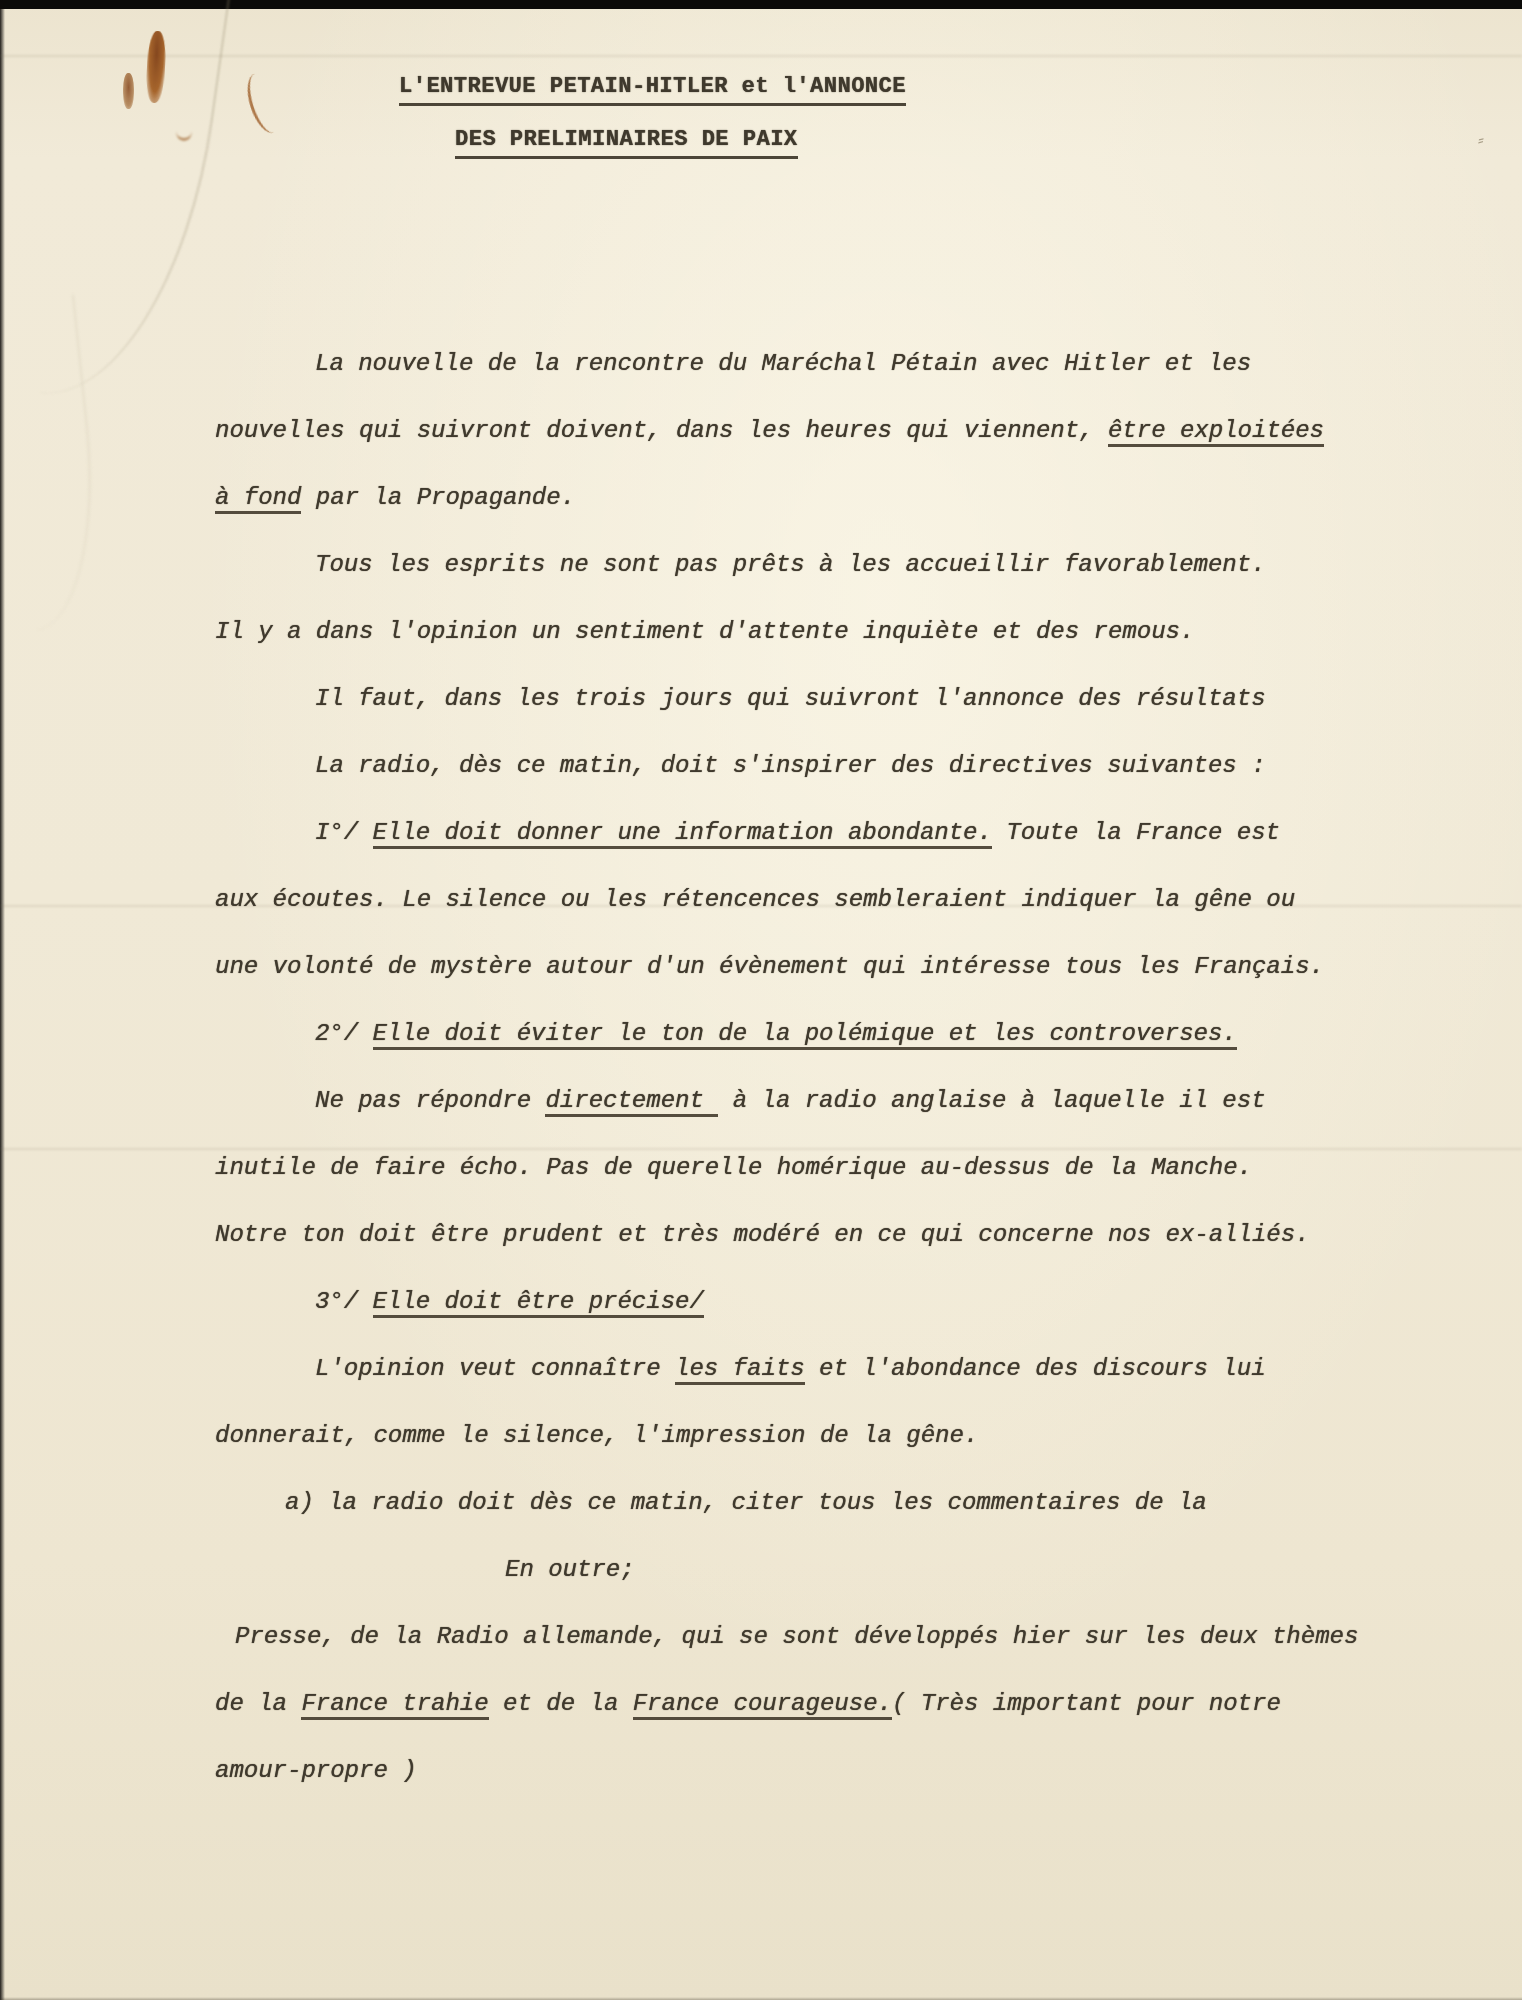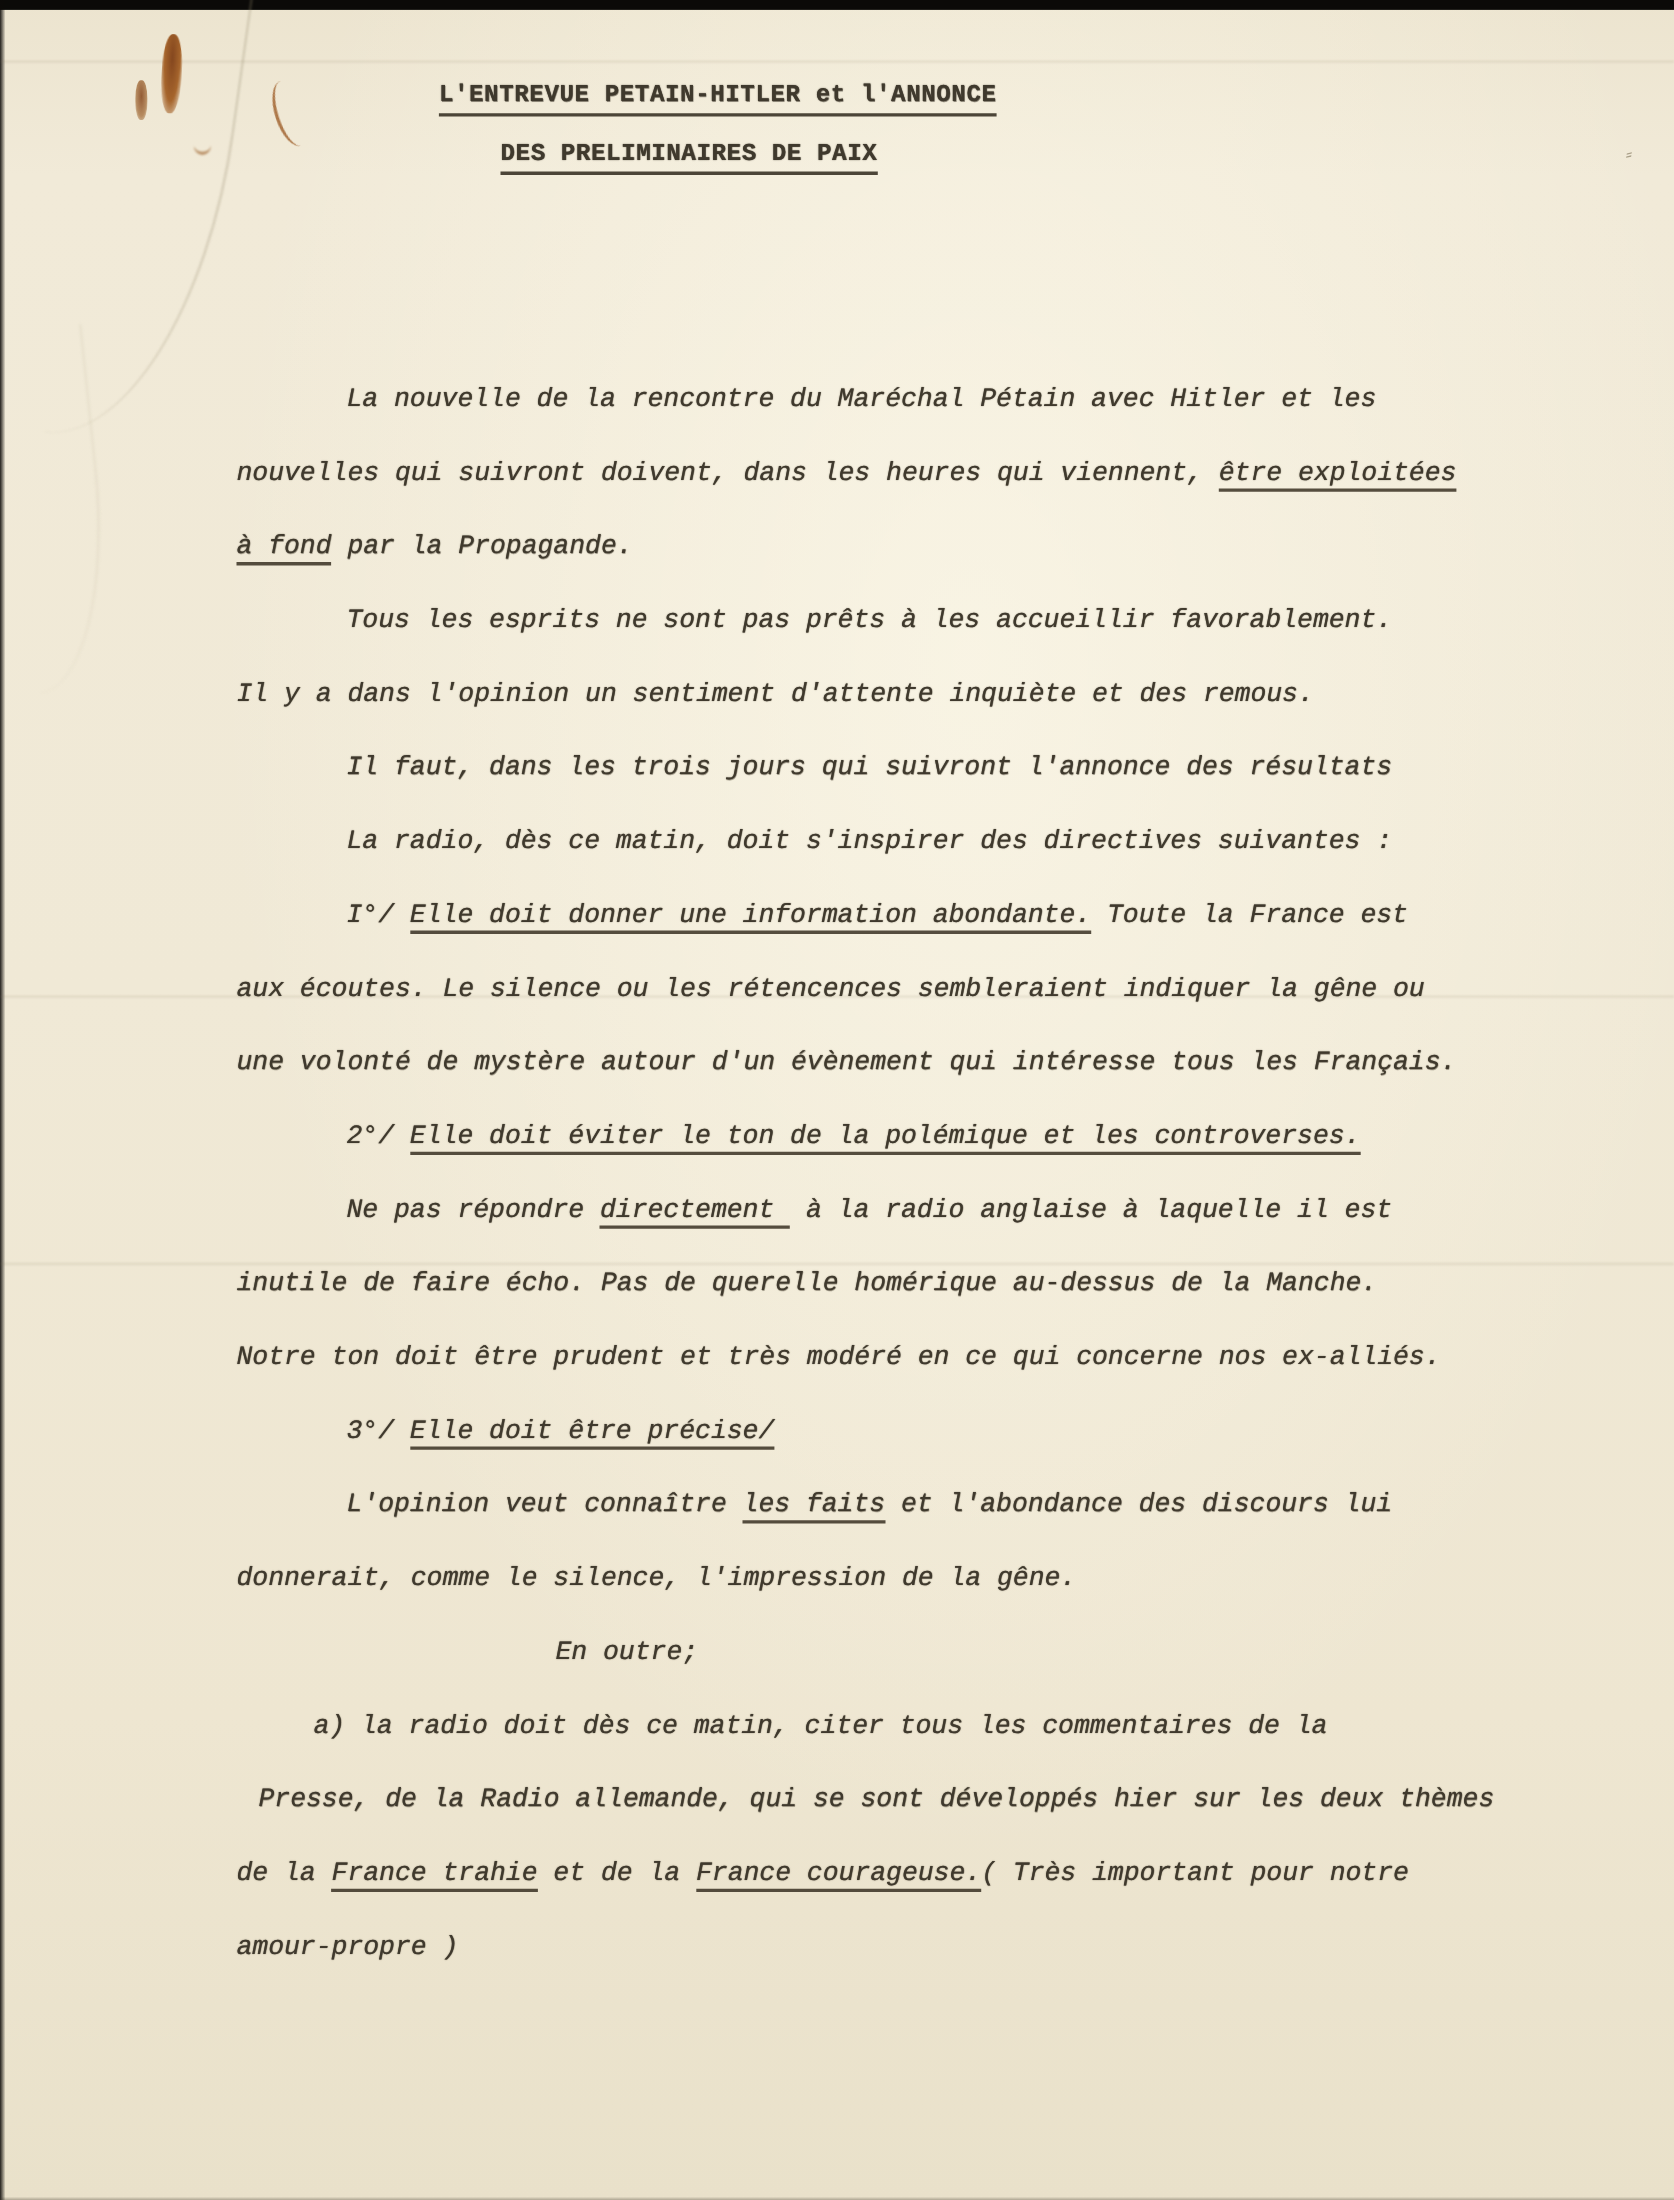--- a/index.html
+++ b/index.html
@@ -98,20 +98,20 @@
       <div class="line" style="padding-left: 100px;"><span>I°/ </span><span class="u">Elle doit donner une information abondante.</span><span> Toute la France est</span></div>
       <div class="line" style="padding-left: 0px;"><span>aux écoutes. Le silence ou les rétencences sembleraient indiquer la gêne ou</span></div>
       <div class="line" style="padding-left: 0px;"><span>une volonté de mystère autour d'un évènement qui intéresse tous les Français.</span></div>
       <div class="line" style="padding-left: 100px;"><span>2°/ </span><span class="u">Elle doit éviter le ton de la polémique et les controverses.</span></div>
       <div class="line" style="padding-left: 100px;"><span>Ne pas répondre </span><span class="u">directement </span><span> à la radio anglaise à laquelle il est</span></div>
       <div class="line" style="padding-left: 0px;"><span>inutile de faire écho. Pas de querelle homérique au-dessus de la Manche.</span></div>
       <div class="line" style="padding-left: 0px;"><span>Notre ton doit être prudent et très modéré en ce qui concerne nos ex-alliés.</span></div>
       <div class="line" style="padding-left: 100px;"><span>3°/ </span><span class="u">Elle doit être précise/</span></div>
       <div class="line" style="padding-left: 100px;"><span>L'opinion veut connaître </span><span class="u">les faits</span><span> et l'abondance des discours lui</span></div>
       <div class="line" style="padding-left: 0px;"><span>donnerait, comme le silence, l'impression de la gêne.</span></div>
+      <div class="line" style="padding-left: 70px;"><span>a) la radio doit dès ce matin, citer tous les commentaires de la</span></div>
       <div class="line" style="padding-left: 290px;"><span>En outre;</span></div>
-      <div class="line" style="padding-left: 70px;"><span>a) la radio doit dès ce matin, citer tous les commentaires de la</span></div>
       <div class="line" style="padding-left: 0px; margin-left: 20px;"><span>Presse, de la Radio allemande, qui se sont développés hier sur les deux thèmes</span></div>
       <div class="line" style="padding-left: 0px;"><span>de la </span><span class="u">France trahie</span><span> et de la </span><span class="u">France courageuse.</span><span>( Très important pour notre</span></div>
       <div class="line" style="padding-left: 0px;"><span>amour-propre )</span></div>
     </div>
 
 </div>
 
 </body></html>

